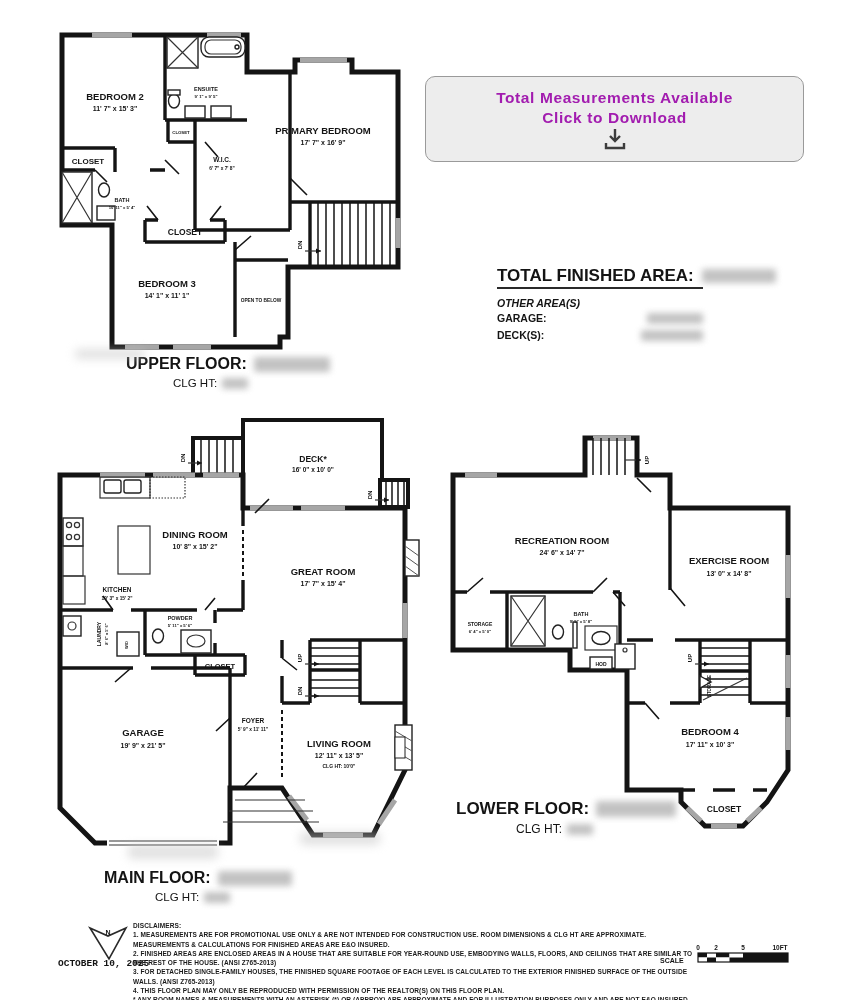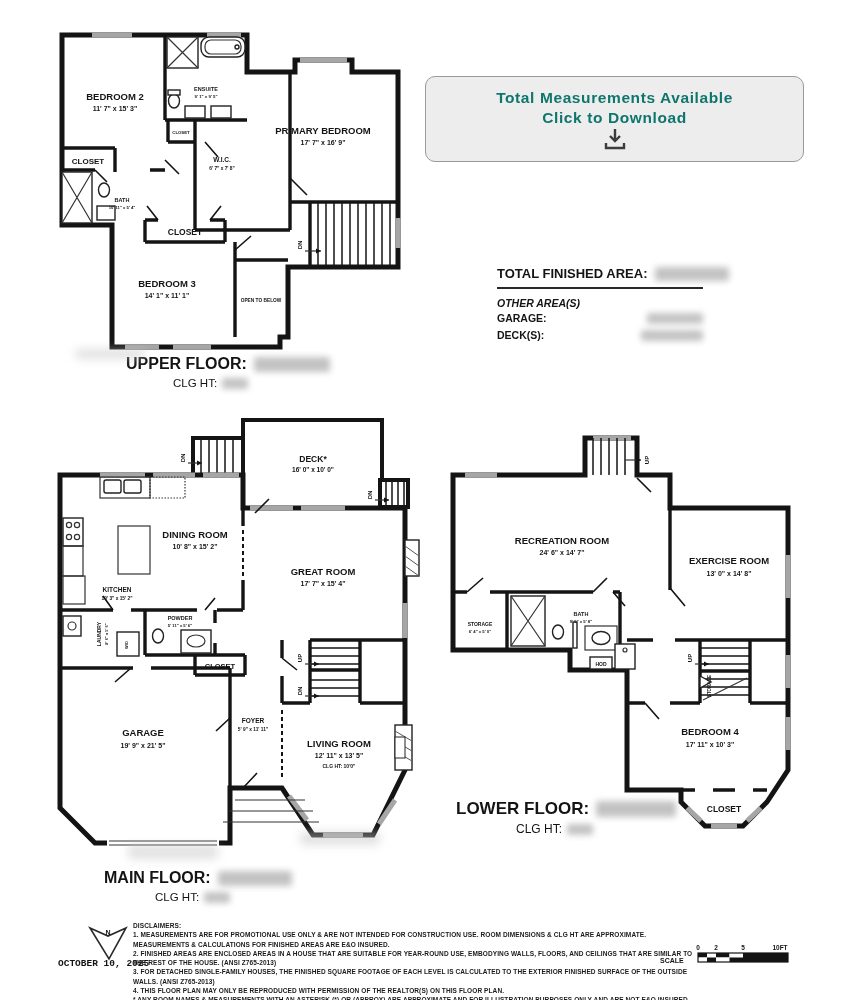--- a/index.html
+++ b/index.html
@@ -3,25 +3,25 @@
 <meta charset="utf-8">
 <style>
   html,body{margin:0;padding:0;background:#fff;}
   .page{position:relative;width:844px;height:1000px;background:#fff;overflow:hidden;
         font-family:"Liberation Sans",sans-serif;color:#141414;}
   .abs{position:absolute;}
   
   .dl-btn{position:absolute;left:425px;top:76px;width:377px;height:84px;background:#ededed;
           border:1.5px solid #9a9a9a;border-radius:10px;display:flex;flex-direction:column;
           align-items:center;justify-content:center;gap:1px;cursor:pointer;}
-  .dl-btn .t{font-size:15.5px;font-weight:bold;color:#0f766e;letter-spacing:.6px;line-height:19px;}
+  .dl-btn .t{font-size:15.5px;font-weight:bold;color:#a21caf;letter-spacing:.6px;line-height:19px;}
   
   .addr{position:absolute;left:488px;top:232px;font-size:17px;font-weight:bold;color:#101010;}
   .row{position:absolute;display:flex;align-items:center;gap:8px;}
-  .tfa{font-size:13px;font-weight:bold;}
+  .tfa{font-size:17px;font-weight:bold;}
   .sub{font-size:10.5px;font-weight:bold;}
   .it{font-style:italic;}
   .rule{position:absolute;left:497px;top:287px;width:206px;height:2px;background:#2a2a2a;}
   .redact{display:inline-block;background:#a9a9a9;border-radius:2px;filter:blur(3px);opacity:.7;}
   .blurpatch{position:absolute;background:#c4c4c4;border-radius:4px;filter:blur(5px);opacity:.5;}
   
   .floor-title{position:absolute;display:flex;align-items:center;gap:7px;font-weight:bold;font-size:16px;}
   .clg{position:absolute;display:flex;align-items:center;gap:5px;font-weight:normal;font-size:11.5px;}
   
   svg text{font-family:"Liberation Sans",sans-serif;font-weight:bold;fill:#141414;text-anchor:middle;}

